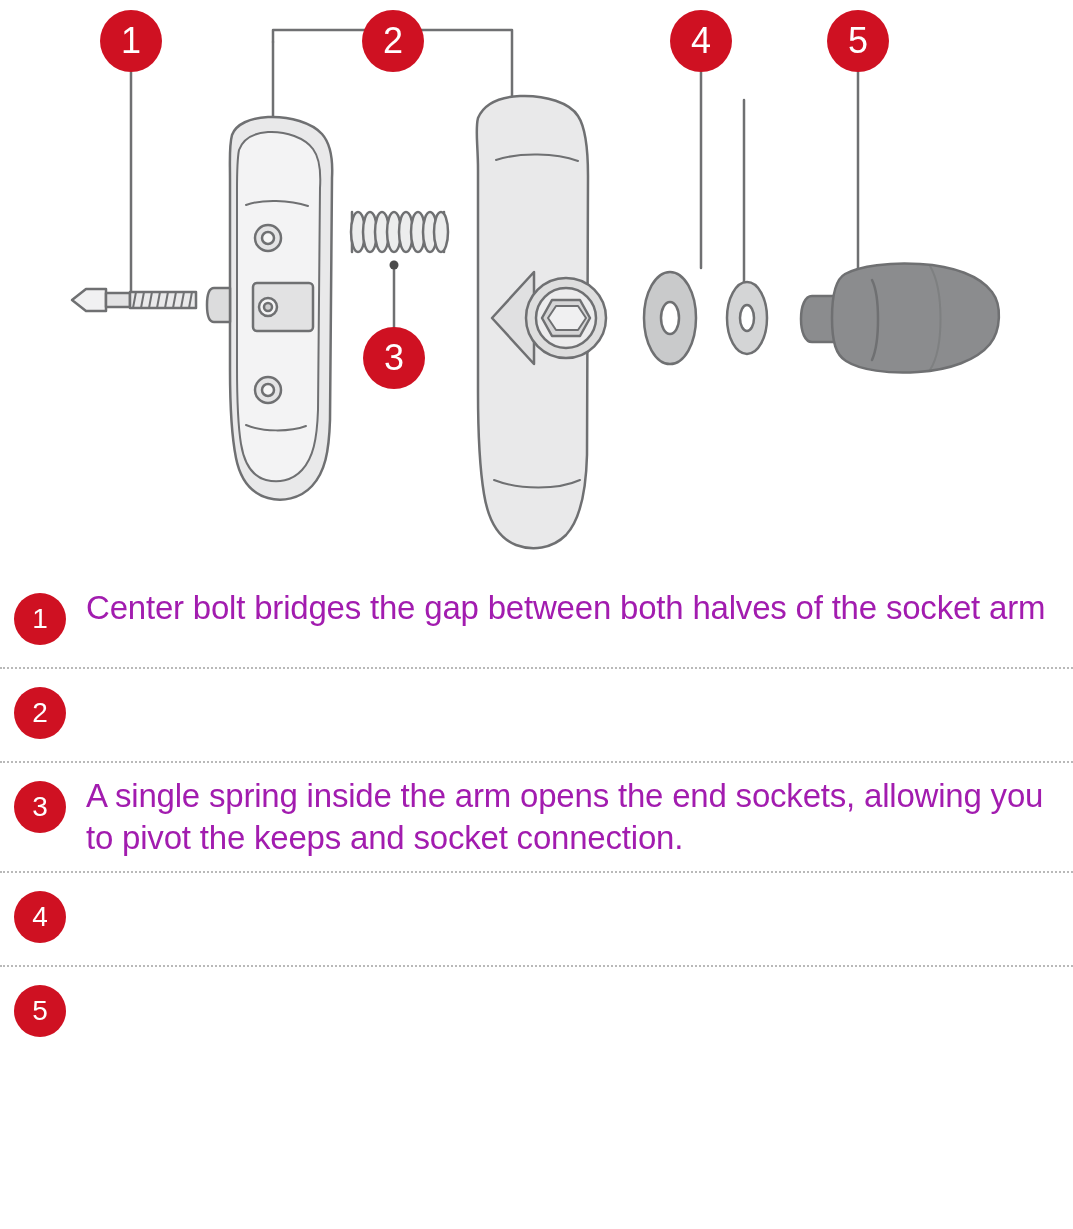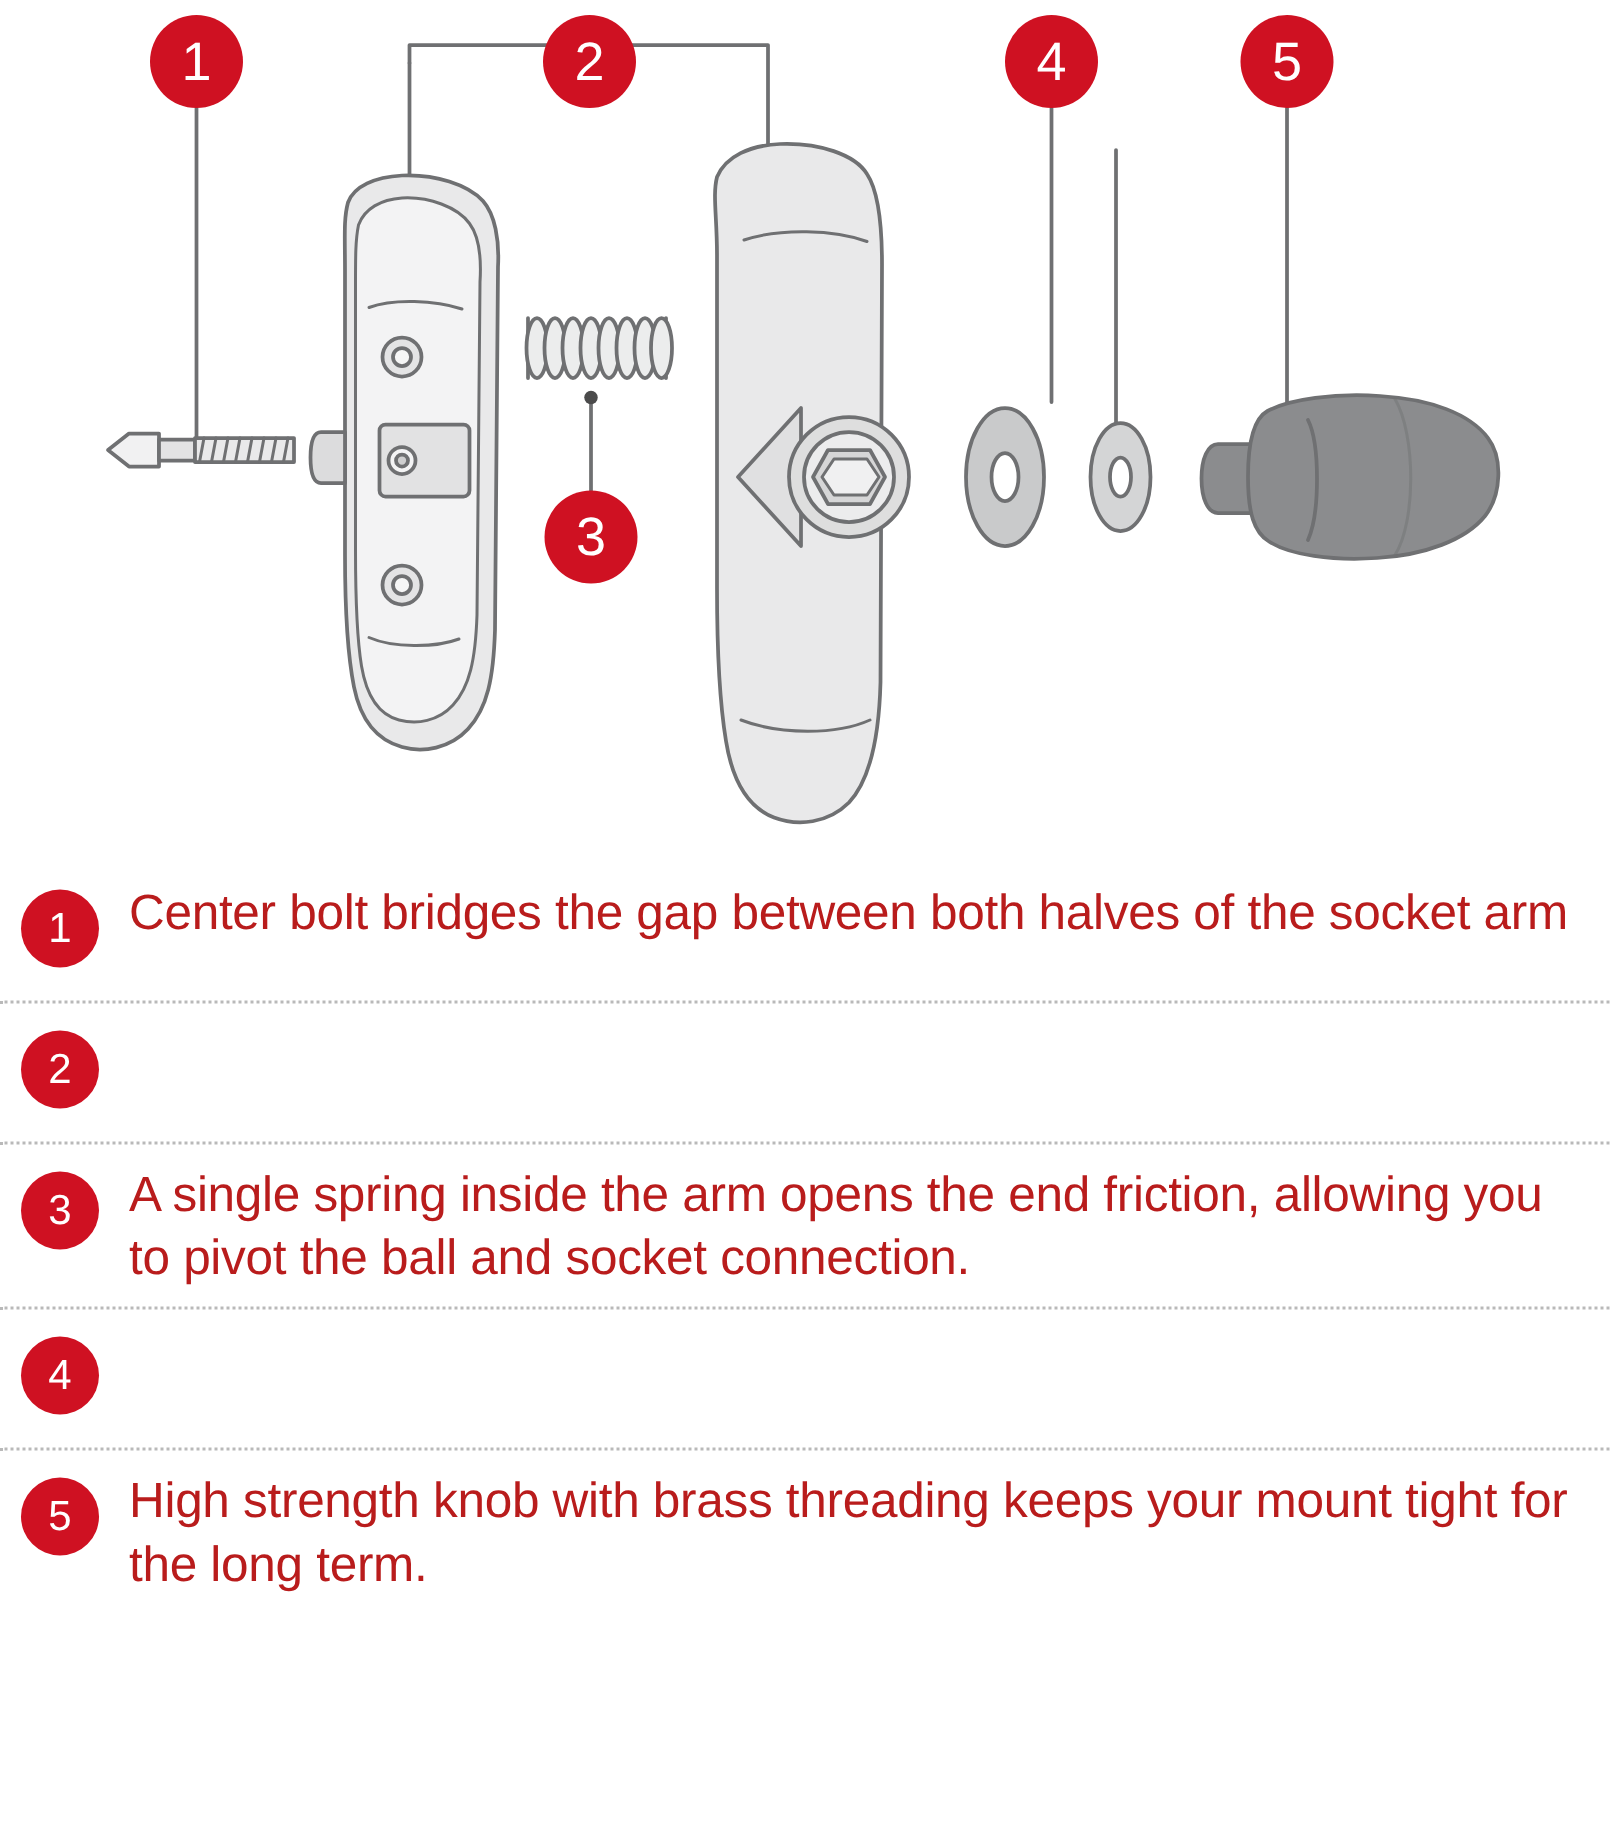--- a/index.html
+++ b/index.html
@@ -67,21 +67,21 @@
     font-size: 28px;
     line-height: 52px;
     text-align: center;
     margin-top: 6px;
   }
   .legend-text {
     flex: 1 1 auto;
     margin-left: 20px;
     font-size: 33px;
     line-height: 1.28;
-    color: #b91c1c;
+    color: #a21caf;
     letter-spacing: -0.2px;
   }
 </style>
 </head>
 <body>
 
 <div id="diagram">
 
   <svg width="1073" height="575" viewBox="0 0 1073 575">
     <g fill="none" stroke="#6f7072" stroke-width="2.5" stroke-linejoin="round" stroke-linecap="round">
@@ -231,25 +231,24 @@
     <div class="legend-num">1</div>
     <div class="legend-text">Center bolt bridges the gap between both halves of the socket arm</div>
   </div>
 
   <div class="legend-row">
     <div class="legend-num">2</div>
   </div>
 
   <div class="legend-row">
     <div class="legend-num">3</div>
-    <div class="legend-text">A single spring inside the arm opens the end friction, allowing you to pivot the ball and socket connection.</div>
+    <div class="legend-text">A single spring inside the arm opens the end sockets, allowing you to pivot the keeps and socket connection.</div>
   </div>
 
   <div class="legend-row">
     <div class="legend-num">4</div>
   </div>
 
   <div class="legend-row">
     <div class="legend-num">5</div>
-    <div class="legend-text">High strength knob with brass threading keeps your mount tight for the long term.</div>
   </div>
 
 </div>
 
 </body></html>

